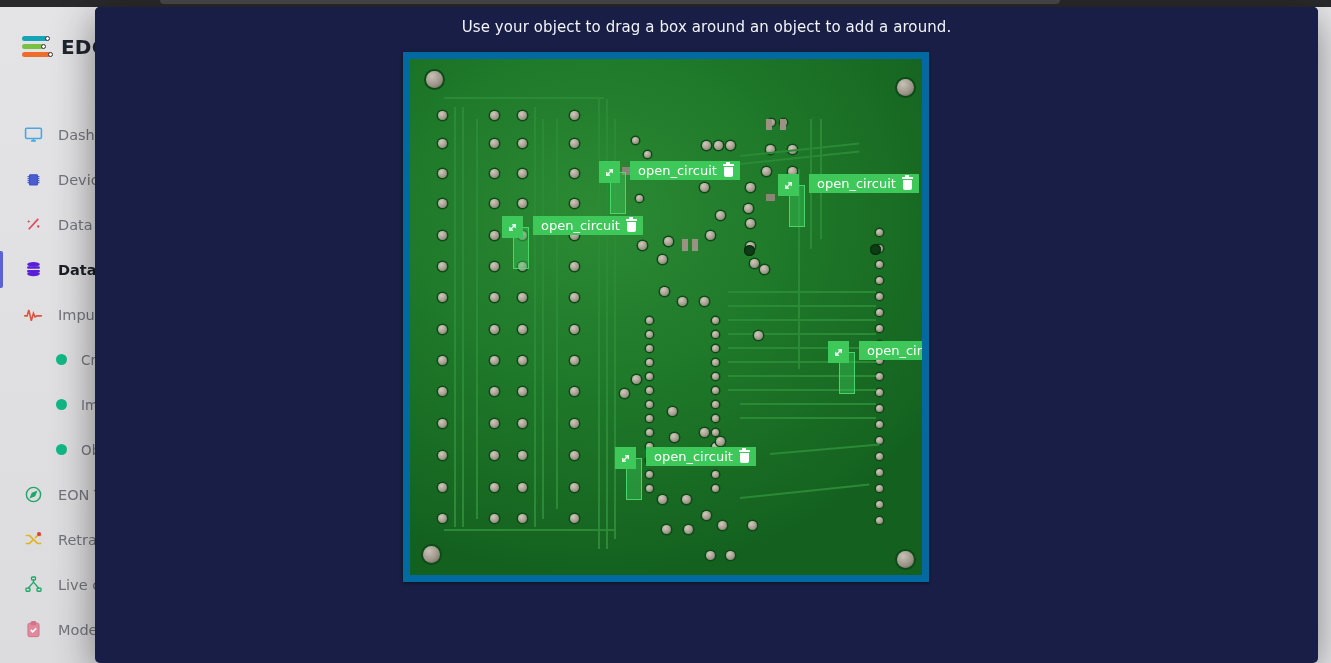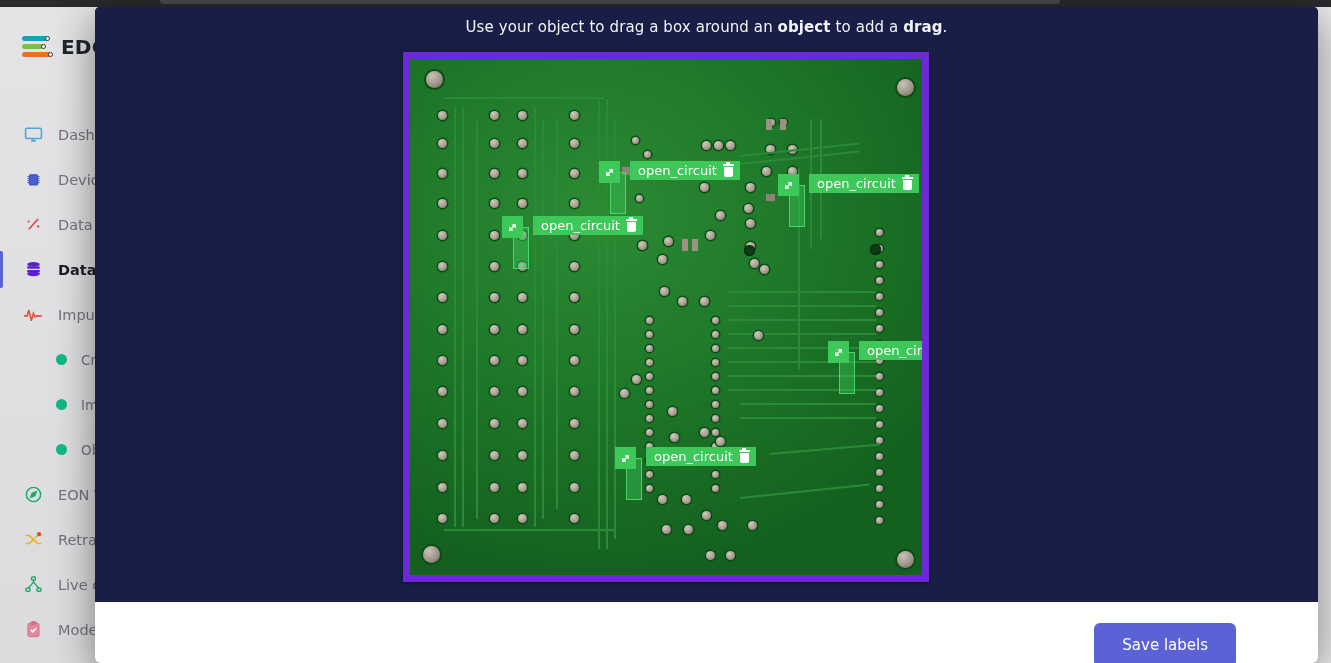--- a/index.html
+++ b/index.html
@@ -67,36 +67,36 @@
   #modal{
     position:absolute;left:95px;top:7px;width:1223px;height:656px;
     background:#181e45;border-radius:5px;overflow:hidden;
     box-shadow:0 10px 40px rgba(0,0,0,.45);
   }
   #modal-body{position:absolute;left:0;top:0;right:0;height:595px;background:#181e45;}
   #modal-hint{
     position:absolute;left:0;right:0;top:11px;text-align:center;
     color:#f2f3f8;font-size:15px;letter-spacing:.1px;
   }
-  #modal-hint b{font-weight:bold;}
+  #modal-hint b{font-weight:normal;}
   #modal-footer{
     position:absolute;left:0;right:0;bottom:0;height:61px;background:#ffffff;
   }
   #save-btn{
     position:absolute;right:82px;top:21px;
     background:#5a62d6;color:#fff;border:none;border-radius:6px;
     padding:13px 28px;font-size:15px;font-family:inherit;cursor:pointer;white-space:nowrap;
   }
 
   
   #img-stage{
     position:absolute;left:308px;top:45px;width:526px;height:530px;
   }
   #pcb-frame{
-    position:absolute;inset:0;background:#6d28d9;padding:7px;box-sizing:border-box;
+    position:absolute;inset:0;background:#0369a1;padding:7px;box-sizing:border-box;
     box-shadow:0 1px 3px rgba(0,0,0,.5);
   }
   #pcb{
     position:absolute;left:7px;top:7px;right:7px;bottom:7px;
     background:
       radial-gradient(ellipse 80% 70% at 36% 30%, #2c8a34 0%, #1f7a2a 45%, #14611f 100%);
     overflow:hidden;
   }
   
   .trace{position:absolute;background:#0d4d18;}
@@ -281,21 +281,21 @@
 
 <div id="browser-chrome">
   <div id="chrome-tab"></div>
 </div>
 
 <div id="modal">
 
   <div id="modal-body">
 
     <div id="modal-hint">
-      <span>Use your object to drag a box around an </span><b>object</b><span> to add a </span><b>drag</b><span>.</span>
+      <span>Use your object to drag a box around an </span><b>object</b><span> to add a </span><b>around</b><span>.</span>
     </div>
 
     <div id="img-stage">
       <div id="pcb-frame">
         <div id="pcb">
 
           <div class="pad big" style="left:16px;top:12px;"></div>
           <div class="pad big" style="left:487px;top:20px;"></div>
           <div class="pad big" style="left:13px;top:487px;"></div>
           <div class="pad big" style="left:487px;top:492px;"></div>
@@ -621,16 +621,13 @@
                   <i></i>
                 </span>
             </div>
           </div>
 
         </div>
       </div>
     </div>
   </div>
 
-  <div id="modal-footer">
-    <button id="save-btn">Save labels</button>
-  </div>
 </div>
 
 </body></html>

